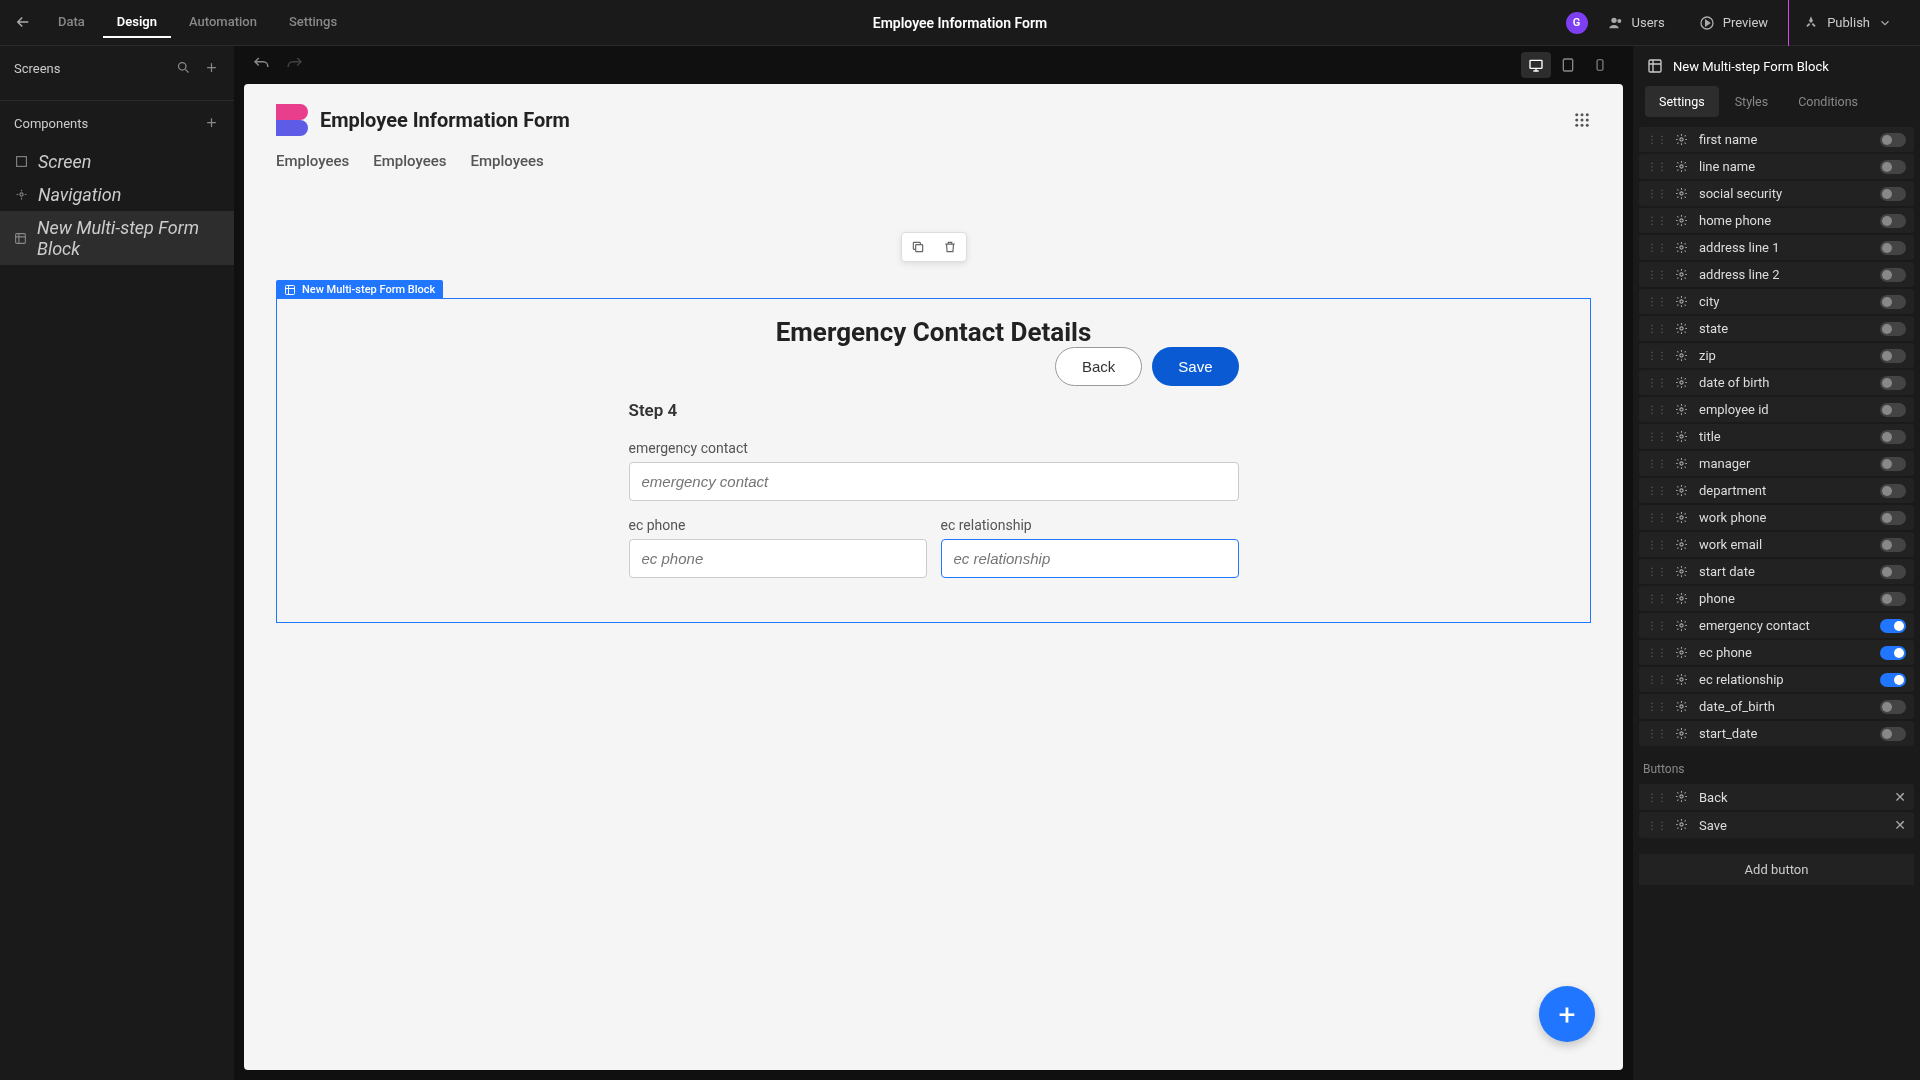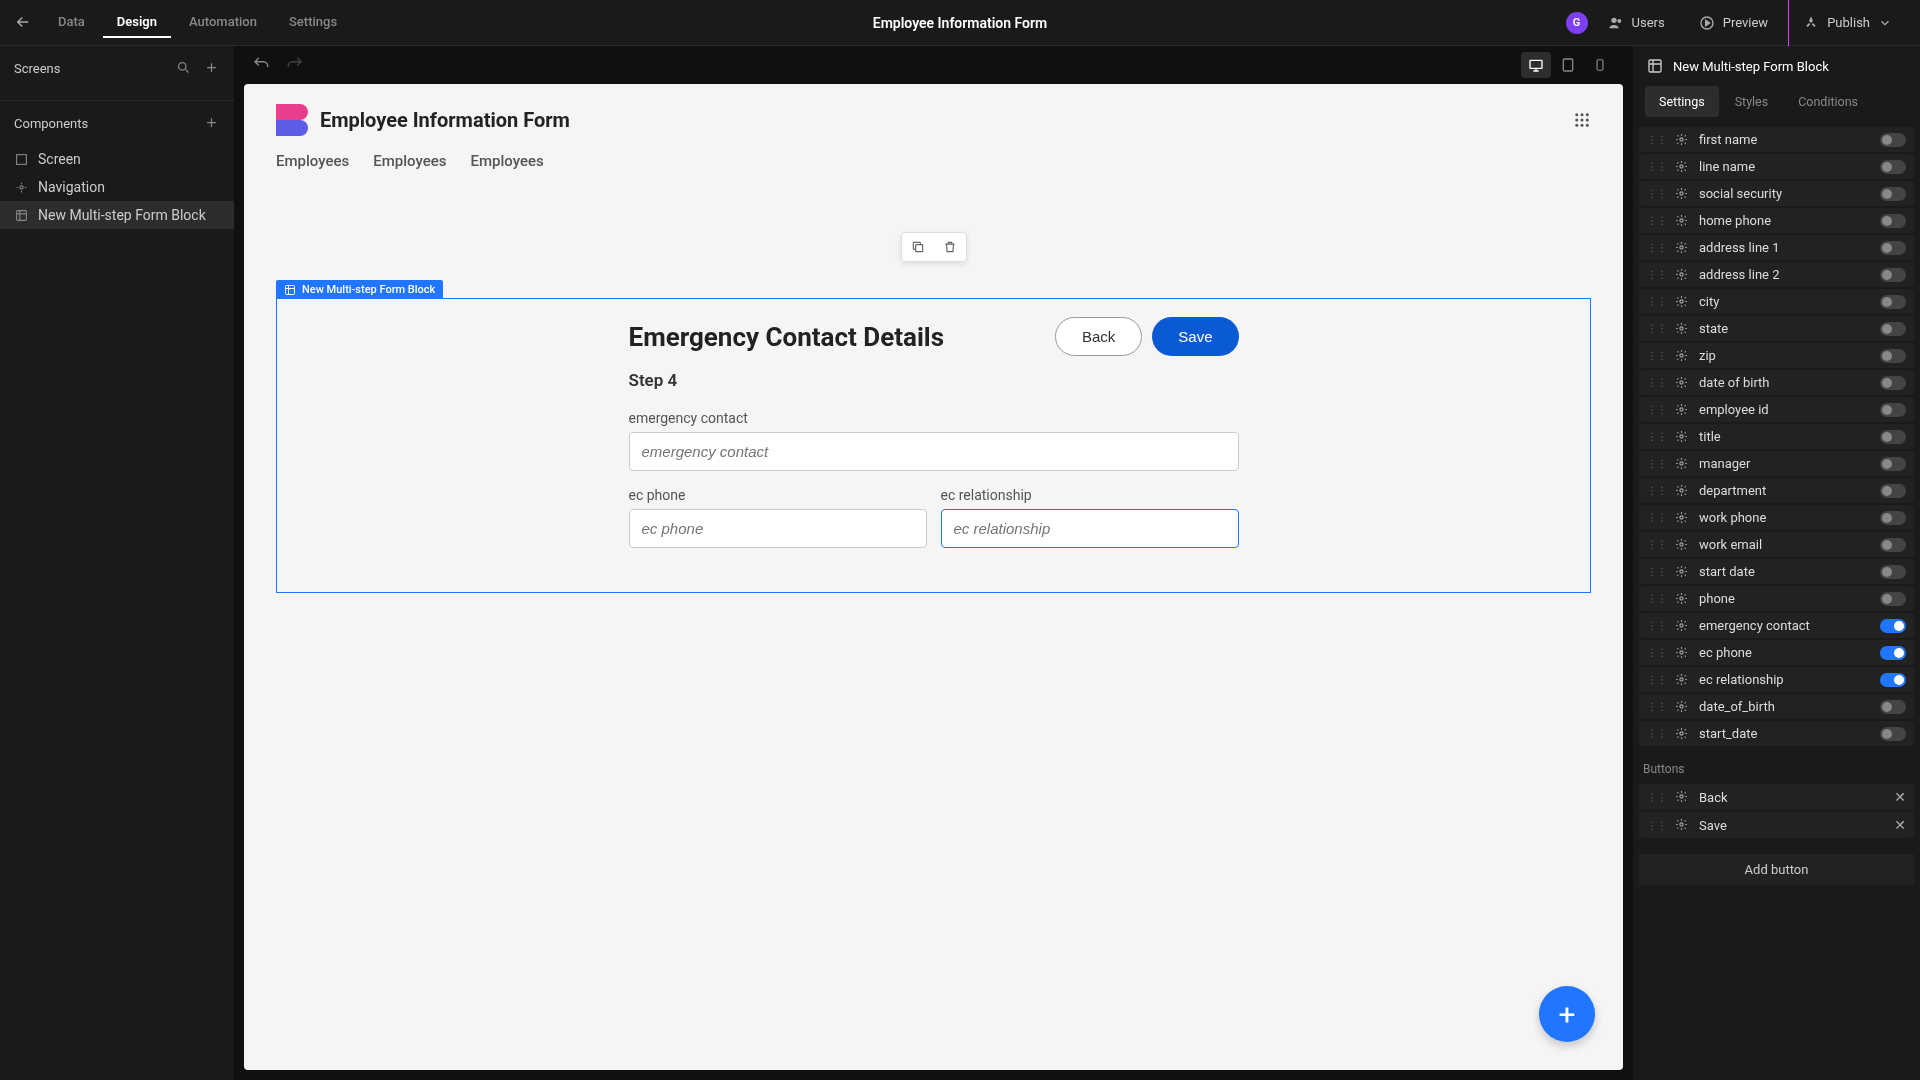--- a/index.html
+++ b/index.html
@@ -72,21 +72,21 @@
 .panel-header .spacer { flex: 1; }
 .panel-icon { width: 16px; height: 16px; color: #888; cursor: pointer; margin-left: 12px; }
 .screen-item {
   display: flex; align-items: center; gap: 10px;
   padding: 6px 14px; font-size: 13px; color: #ccc; cursor: pointer;
 }
 .screen-item.selected { background: #2d2d2d; }
 .screen-dot { width: 10px; height: 10px; border-radius: 2px; background: #1ec28b; }
 .comp-item {
   display: flex; align-items: center; gap: 10px;
-  padding: 6px 14px; font-size: 14px; color: #ccc; cursor: pointer;
+  padding: 6px 14px; font-size: 18px; color: #ccc; cursor: pointer; font-style: italic;
 }
 .comp-item.selected { background: #2d2d2d; }
 .comp-icon { width: 14px; height: 14px; display: flex; align-items: center; justify-content: center; }
 
 .center-panel { flex: 1; background: #101010; display: flex; flex-direction: column; }
 .center-toolbar {
   height: 38px;
   display: flex; align-items: center;
   padding: 0 18px;
   gap: 14px;
@@ -127,21 +127,21 @@
   position: absolute; top: 196px; left: 32px;
   background: #2176ff; color: #fff; font-size: 11px; font-weight: 500;
   padding: 3px 8px; display: flex; align-items: center; gap: 6px;
   border-radius: 2px 2px 0 0;
 }
 .form-block {
   position: absolute; top: 214px; left: 32px; right: 32px;
   border: 1px solid #2176ff; background: #f5f5f5; padding: 18px 32px 28px 32px;
 }
 .form-inner { max-width: 610px; margin: 0 auto; }
-.form-head { display: flex; align-items: center; margin-bottom: 14px; }
+.form-head { display: flex; align-items: center; margin-bottom: 14px; flex-direction: column; }
 .form-title { font-size: 26px; font-weight: 700; color: #222; }
 .form-btns { margin-left: auto; display: flex; gap: 10px; }
 .btn {
   padding: 10px 26px; font-size: 15px; font-weight: 500;
   border-radius: 22px; cursor: pointer; border: none;
 }
 .btn-back { background: #fff; border: 1px solid #999; color: #333; }
 .btn-save { background: #0a5bd3; color: #fff; }
 .step { font-size: 17px; font-weight: 600; color: #333; margin-bottom: 20px; }
 .field-row { display: flex; gap: 14px; }

